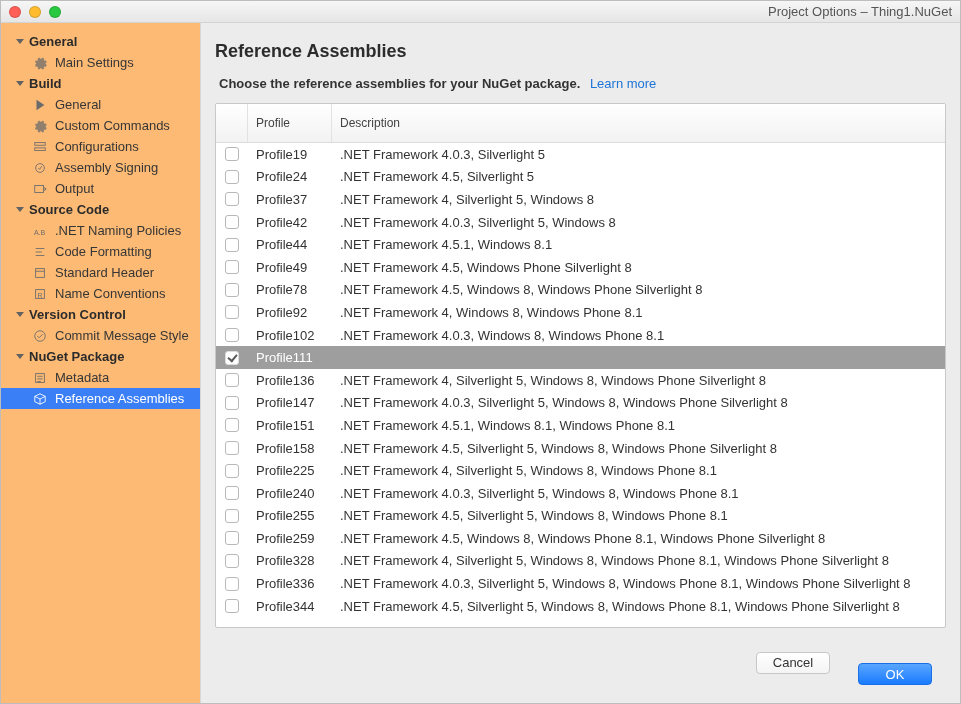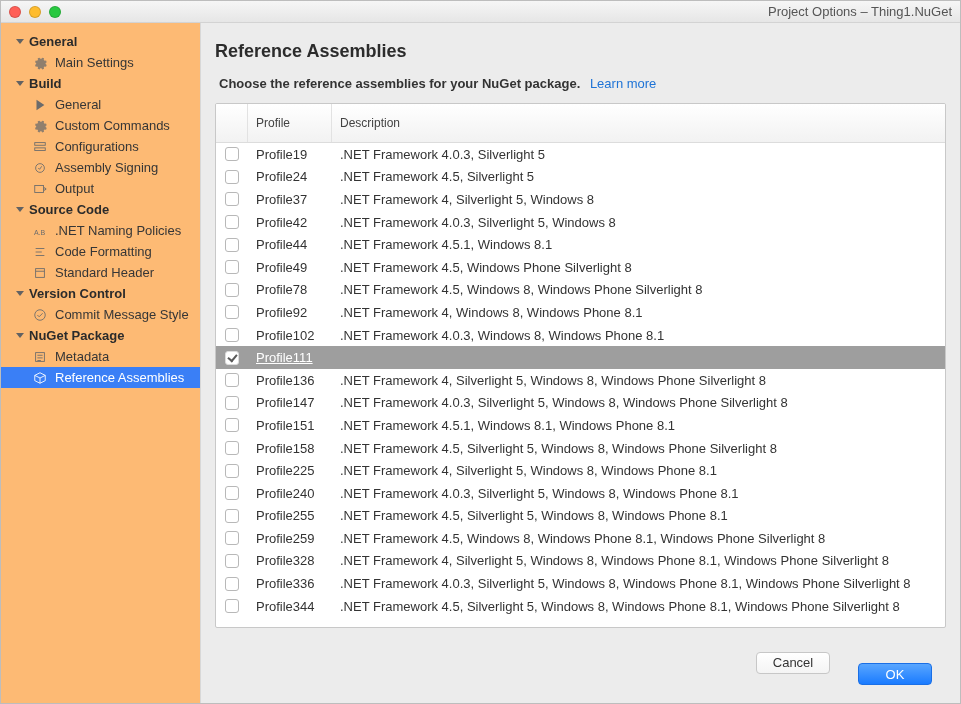--- a/index.html
+++ b/index.html
@@ -27,21 +27,21 @@
   .prompt a { color: #1e73d6; text-decoration: none; margin-left: 6px; }
   .table-wrap { flex: 1; border: 1px solid #c8c8c8; background: #fff; overflow: hidden; display: flex; flex-direction: column; border-radius: 2px; }
   .thead { display: flex; align-items: stretch; background: linear-gradient(#ffffff,#f2f2f2); border-bottom: 1px solid #dcdcdc; font-size: 12px; color: #434343; }
   .thead .col { padding: 12px 8px; border-right: 1px solid #e2e2e2; }
   .thead .col:last-child { border-right: none; }
   .col-check { width: 32px; }
   .col-profile { width: 84px; }
   .col-desc { flex: 1; }
   .tbody { flex: 1; overflow-y: auto; }
   .row { display: flex; align-items: center; min-height: 22.6px; padding: 0; font-size: 13px; }
-  .row.selected { background: #9e9e9e; color: #fff; text-decoration: underline; }
+  .row.selected { background: #9e9e9e; color: #fff; }
   .row .cell { padding: 2px 8px; }
   .cell-check { width: 32px; display: flex; align-items: center; justify-content: center; }
   .cell-profile { width: 84px; }
   .cell-desc { flex: 1; }
   .chk { width: 14px; height: 14px; border: 1px solid #b8b8b8; border-radius: 3px; background: #fff; display: inline-flex; align-items: center; justify-content: center; }
   .row.selected .chk { border-color: #dcdcdc; background: #fff; }
   .chk.checked::after { content: ""; width: 7px; height: 4px; border-left: 2px solid #5a5a5a; border-bottom: 2px solid #5a5a5a; transform: rotate(-50deg); margin-top: -2px; }
   .footer { display: flex; justify-content: flex-end; align-items: center; padding: 12px 14px 12px 0; gap: 28px; }
   .btn { min-width: 74px; height: 22px; border-radius: 4px; font-size: 13px; border: 1px solid #c7c7c7; background: linear-gradient(#ffffff,#f4f4f4); color: #333; display: inline-flex; align-items: center; justify-content: center; cursor: default; }
   .btn.primary { background: linear-gradient(#59a6ff,#1a7bff); color: #fff; border: 1px solid #1a6fe6; margin-top: 23px; }
@@ -156,20 +156,29 @@
         </div>
         <div class="tree-item">
           <span class="icon">
             <svg viewBox="0 0 16 16">
               <rect x="3" y="3" width="10" height="10" fill="none" stroke="currentColor"></rect>
               <path d="M3 6h10" stroke="currentColor"></path>
             </svg>
           </span>
           <span>Standard Header</span>
         </div>
+        <div class="tree-item">
+          <span class="icon">
+            <svg viewBox="0 0 16 16">
+              <rect x="3" y="3" width="10" height="10" fill="none" stroke="currentColor"></rect>
+              <text x="5" y="12" font-size="8" fill="currentColor">R</text>
+            </svg>
+          </span>
+          <span>Name Conventions</span>
+        </div>
         <div class="group-header">
           <span class="disclosure">
             <svg viewBox="0 0 10 10">
               <path d="M1 2l4 5 4-5z" fill="#626262"></path>
             </svg>
           </span>
           <span>Version Control</span>
         </div>
         <div class="tree-item">
           <span class="icon">

